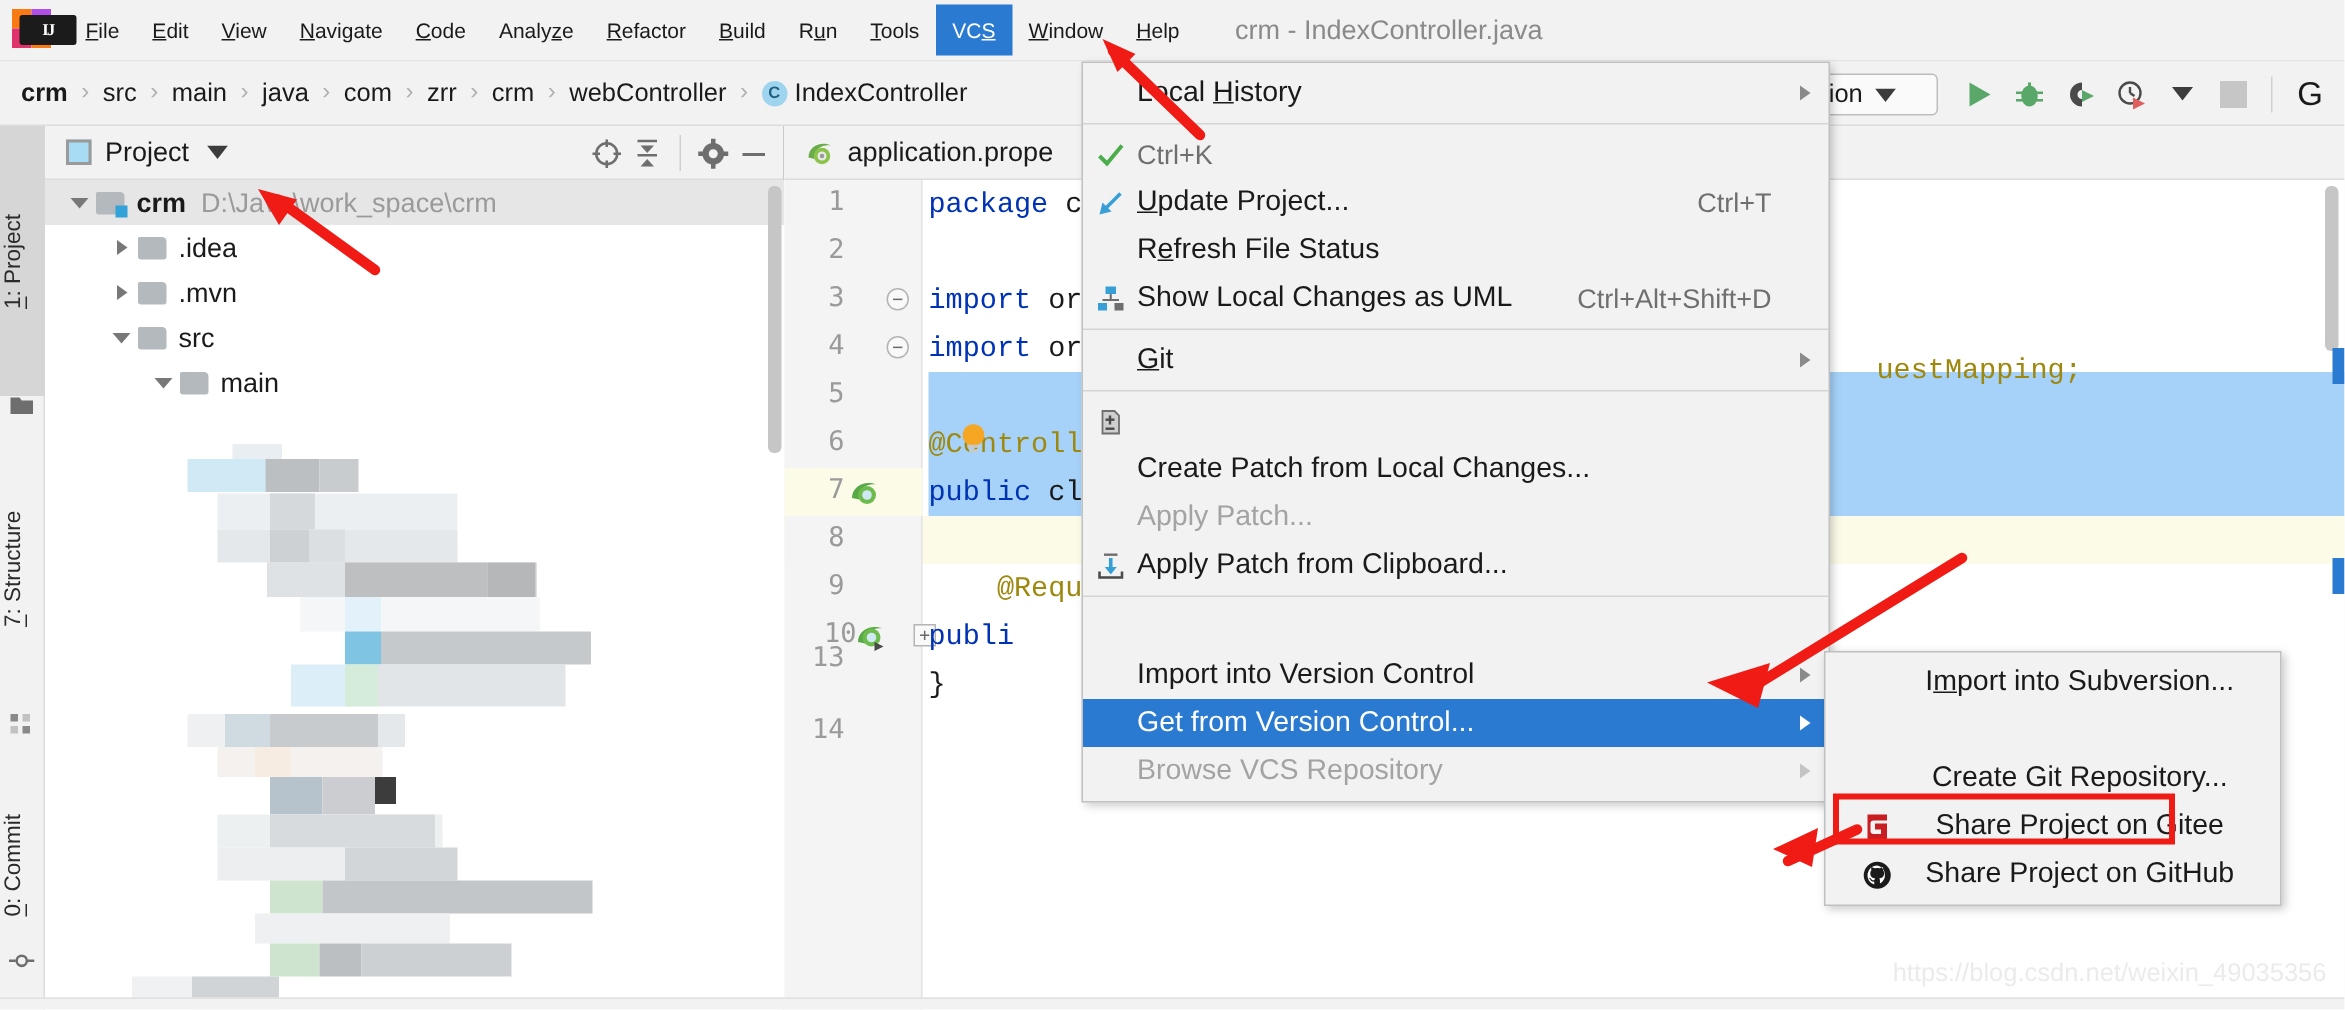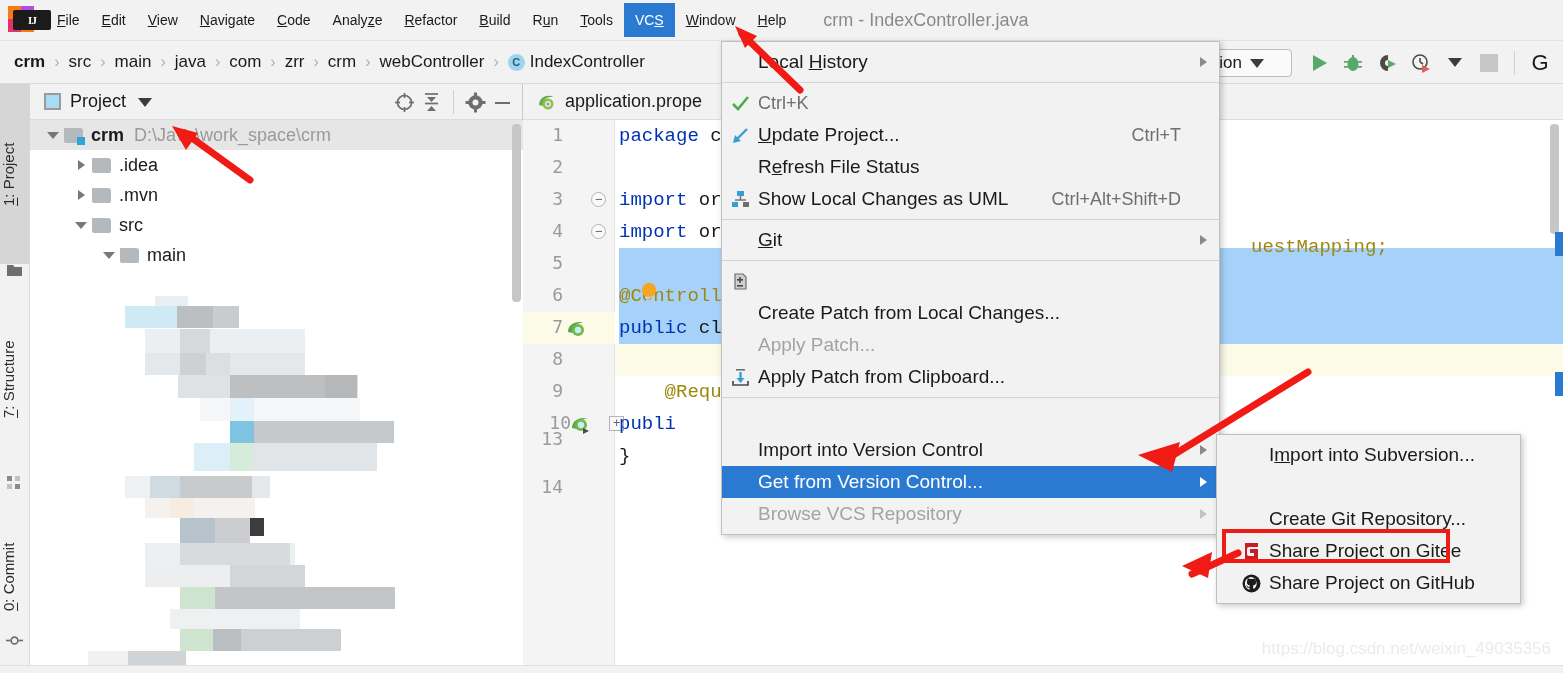--- a/index.html
+++ b/index.html
@@ -204,21 +204,21 @@
   .mlabel .mn { text-decoration: underline; }
   .mkey { color:#6f6f6f; font-size:18px; padding-right:16px; }
   .msub { width:22px; display:flex; align-items:center; justify-content:center; padding-right:10px; }
   .msep { height:1px; background:#d4d4d4; margin:4px 0; }
 
   
   #submenu {
     position:absolute; left:1216px; top:434px; width:305px;
     background:#f2f2f2; border:1px solid #c0c0c0;
     box-shadow: 2px 2px 6px rgba(0,0,0,0.22);
-    padding:4px 16px; z-index:60;
+    padding:4px 16px; z-index:60;text-align:center;
   }
   #submenu .mrow { font-size:19px; height:32px; }
 
   
   .anno { position:absolute; pointer-events:none; z-index:80; }
   #redbox {
     position:absolute; left:1222px; top:529px; width:228px; height:34px;
     border:4px solid #ef1c16; z-index:75; pointer-events:none;
   }
 

